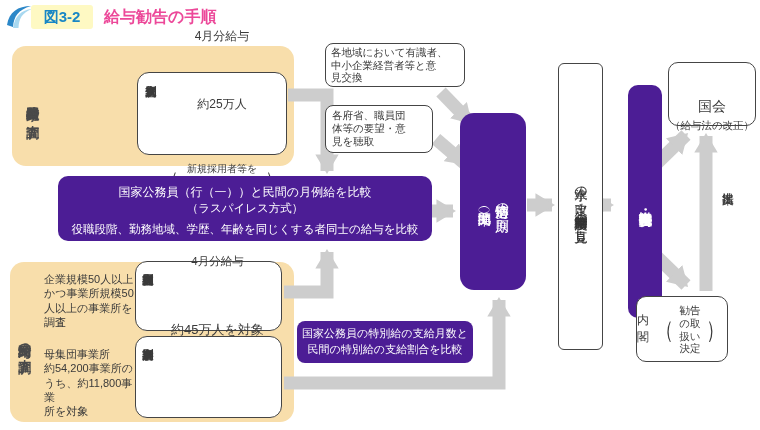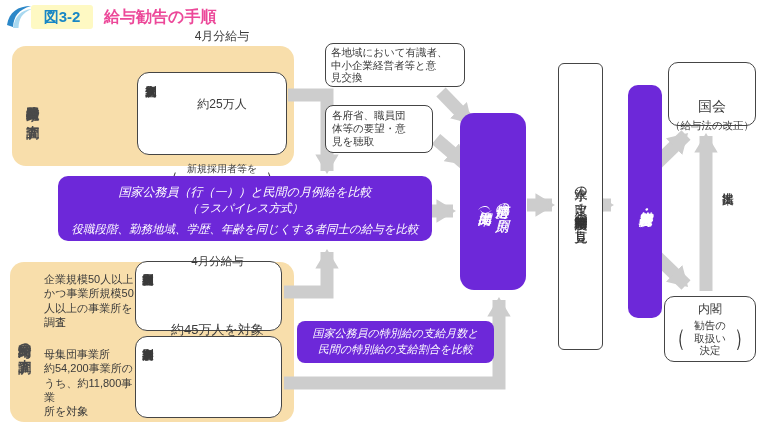--- a/index.html
+++ b/index.html
@@ -10,21 +10,21 @@
   .swoosh{position:absolute;left:6px;top:4px;width:26px;height:25px;}
   .figbadge{position:absolute;left:31px;top:5px;width:62px;height:24px;background:#fef9c3;
             border-radius:3px;color:#1987c5;font-weight:bold;font-size:15px;
             display:flex;align-items:center;justify-content:center;}
   .figtitle{position:absolute;left:104px;top:7px;font-size:16px;font-weight:bold;color:#ec4899;}
   
   .panel{position:absolute;background:#f8deab;border-radius:14px;z-index:1;}
   svg.arrows{position:absolute;left:0;top:0;z-index:2;}
   .box{position:absolute;z-index:3;box-sizing:border-box;}
   .wbox{background:#ffffff;border:1.5px solid #454545;border-radius:12px;}
-  .obox{background:#6d28d9;color:#ffffff;border-radius:10px;font-style:italic;}
+  .obox{background:#4c1d95;color:#ffffff;border-radius:10px;}
   .ml{white-space:pre-line;}
   
   .vt{writing-mode:vertical-rl;text-orientation:mixed;}
   .vlabel{font-weight:bold;font-size:13px;color:#4a4a4a;text-align:center;line-height:1.25;}
   .sidelabel{writing-mode:vertical-rl;font-weight:bold;font-size:11px;color:#3a3a3a;
              line-height:1;display:flex;align-items:center;}
   
   .row{display:flex;height:100%;}
   .content{flex:1;display:flex;flex-direction:column;align-items:center;justify-content:center;gap:48px;}
   .noterow{display:flex;align-items:center;justify-content:center;}
@@ -118,21 +118,21 @@
     </div>
   </div>
 </div>
 
 <div class="box wbox" style="left:135px;top:336px;width:147px;height:82px;">
   <div class="row">
     <div class="sidelabel" style="padding:3px 1px 3px 6px;">事業所別調査</div>
   </div>
 </div>
 
-<div class="box obox center ml" style="left:297px;top:321px;width:197px;height:42px;border-radius:8px;font-size:11px;line-height:1.45;">国家公務員の特別給の支給月数と
+<div class="box obox center ml" style="left:297px;top:321px;width:176px;height:42px;border-radius:8px;font-size:11px;line-height:1.45;">国家公務員の特別給の支給月数と
 民間の特別給の支給割合を比較</div>
 
 <div class="box obox center" style="left:460px;top:113px;width:66px;height:177px;border-radius:14px;">
   <div class="vt ml" style="font-size:13.5px;line-height:1.3;text-align:center;">情勢適応の原則
 （民間準拠）</div>
 </div>
 
 <div class="box wbox center" style="left:558px;top:63px;width:45px;height:287px;border-radius:6px;">
   <div class="vt" style="font-size:13px;color:#333;">水準の改定、俸給制度・諸手当制度の見直し</div>
 </div>
@@ -141,21 +141,21 @@
   <div class="vt" style="font-size:13px;font-weight:bold;">人事院勧告・報告</div>
 </div>
 
 <div class="box wbox" style="left:668px;top:62px;width:88px;height:64px;border-radius:10px;display:flex;flex-direction:column;align-items:center;justify-content:center;">
   <div style="font-size:14px;margin-top:43px;">国会</div>
   <div style="font-size:10.5px;margin-top:3px;">（給与法の改正）</div>
 </div>
 
 <div class="box vt" style="left:719px;top:183px;font-size:12px;color:#3a3a3a;">法案提出</div>
 
-<div class="box wbox" style="left:664px;top:296px;width:92px;height:66px;border-radius:10px;display:flex;flex-direction:column;align-items:center;justify-content:center;">
+<div class="box wbox" style="left:636px;top:296px;width:92px;height:66px;border-radius:10px;display:flex;flex-direction:row;align-items:center;justify-content:center;">
   <div style="font-size:12px;">内閣</div>
   <div class="noterow" style="margin-top:1px;">
     <span class="bigparen">（</span>
     <span class="ml" style="font-size:10.5px;line-height:1.2;text-align:center;">勧告の取扱い
 決定</span>
     <span class="bigparen">）</span>
   </div>
 </div>
 
 </body></html>

